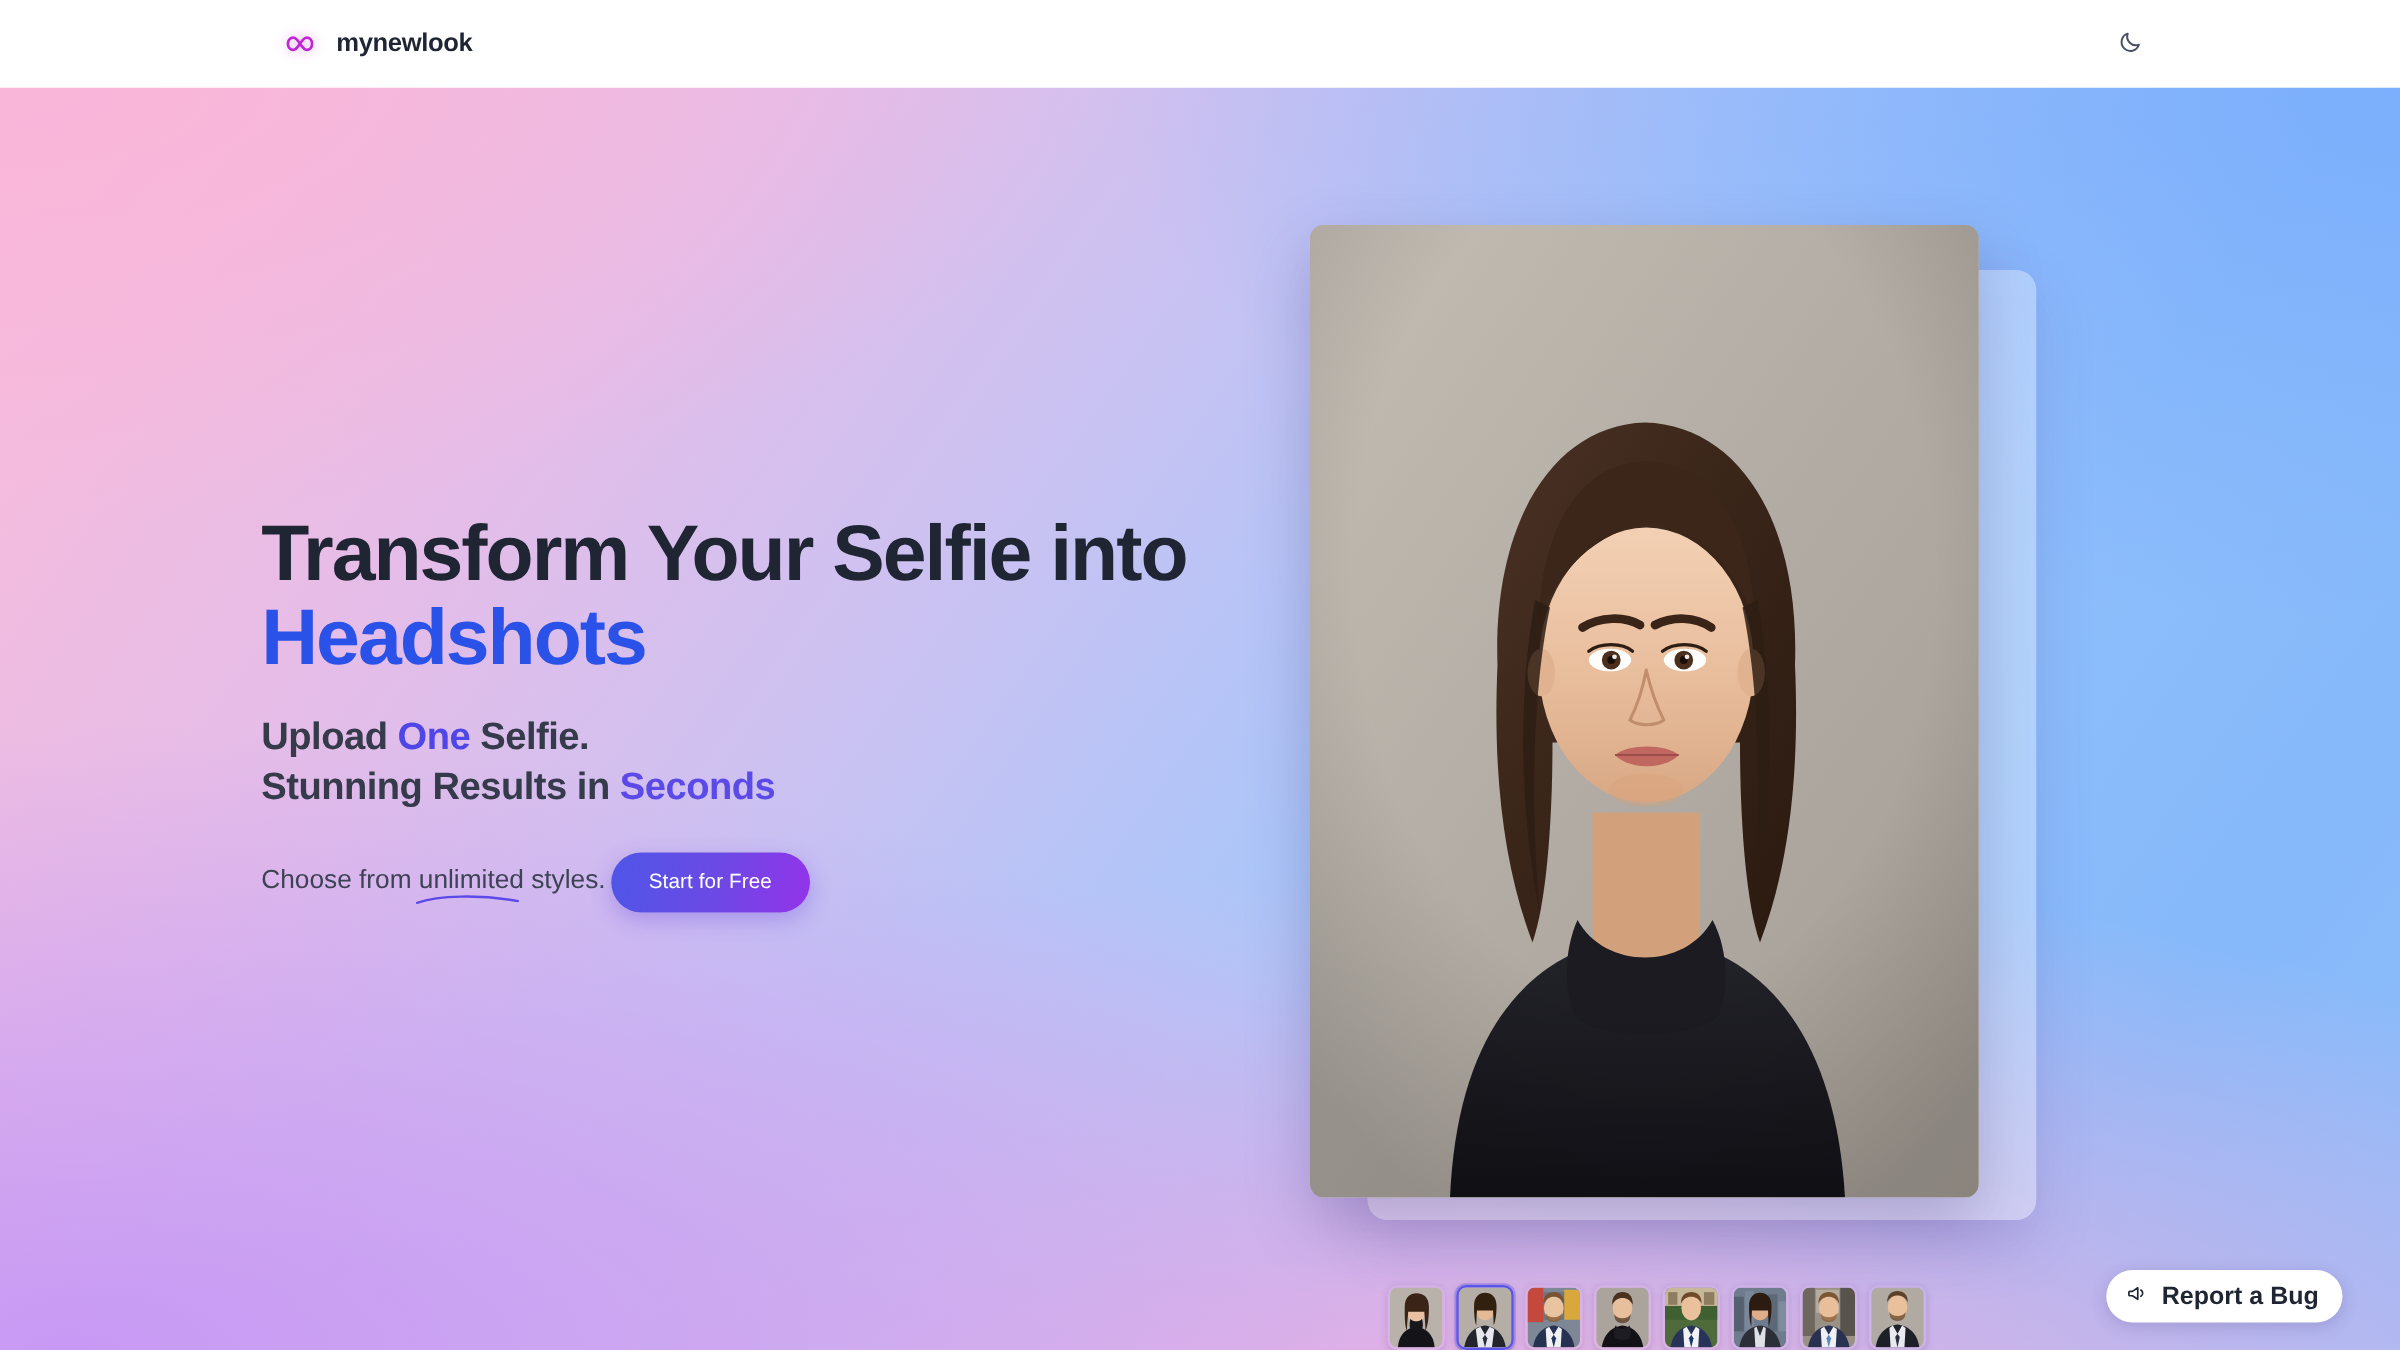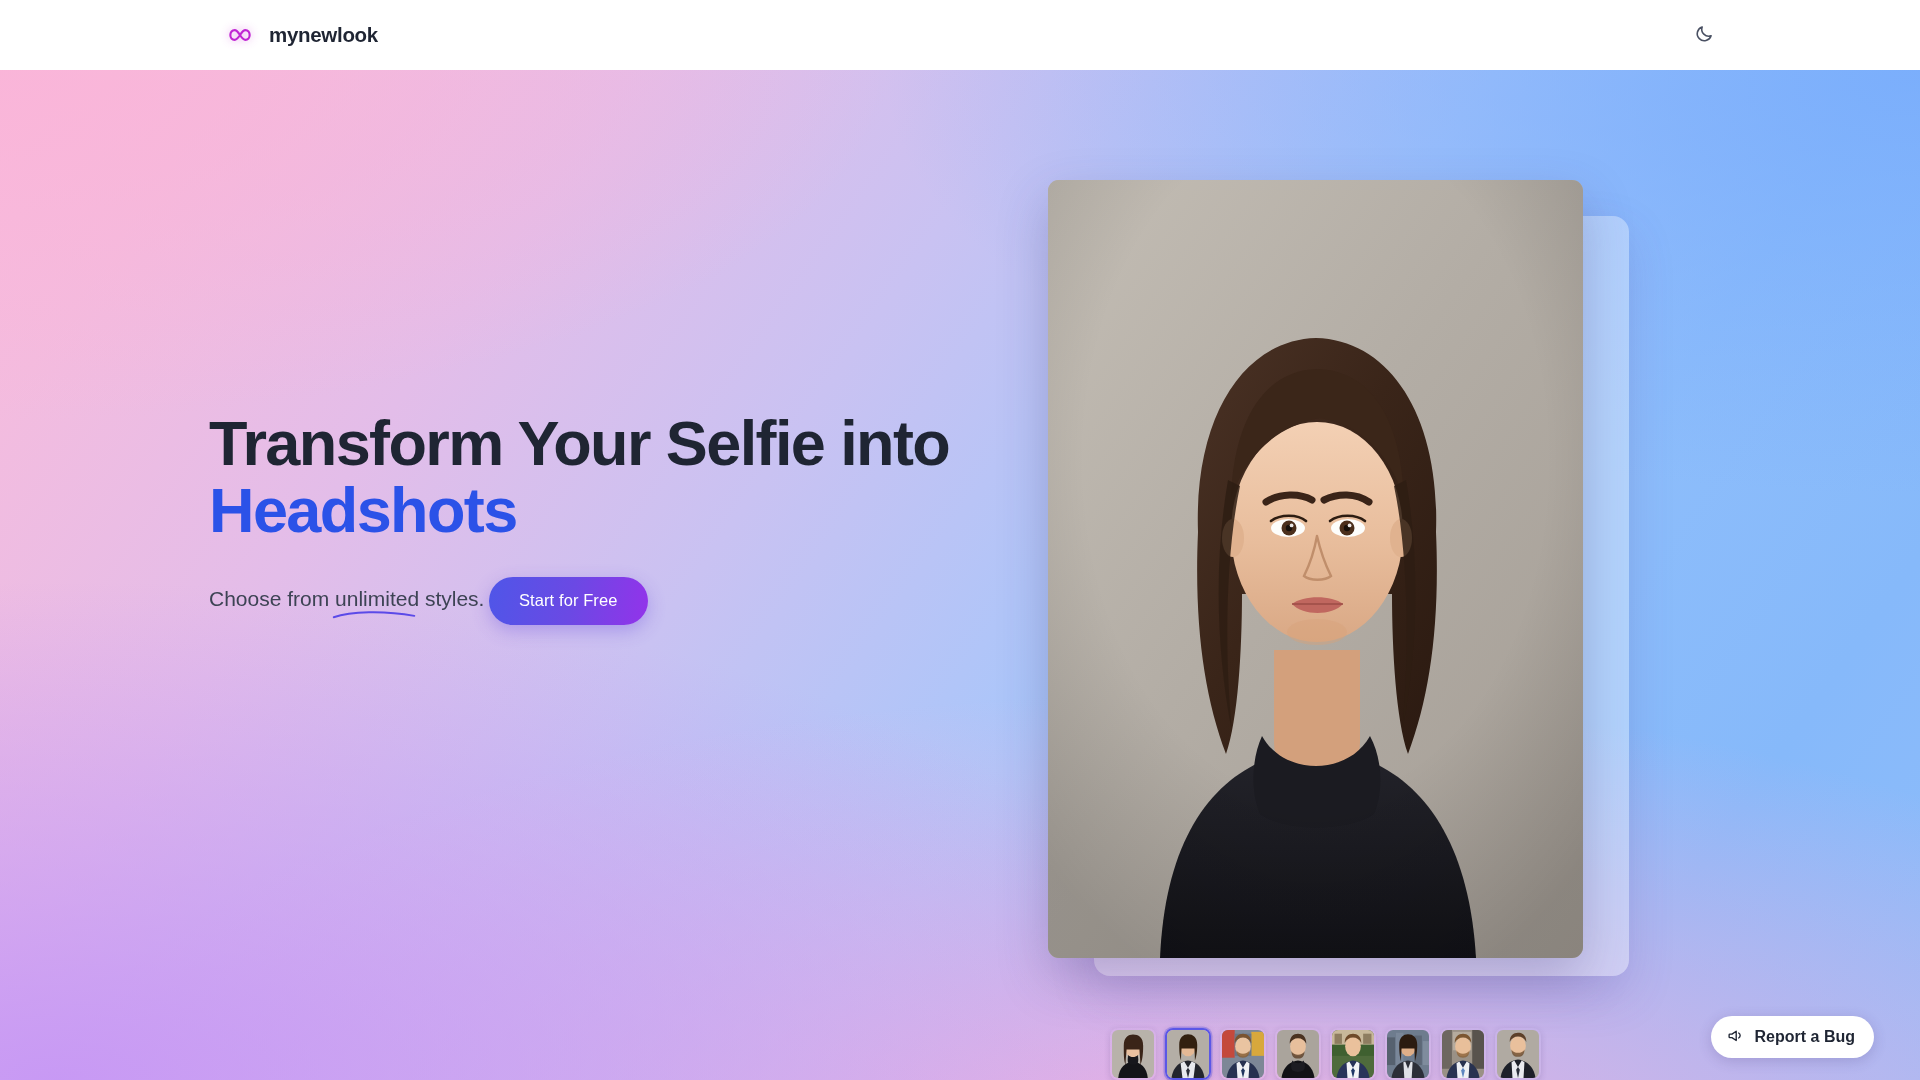--- a/index.html
+++ b/index.html
@@ -177,21 +177,21 @@
 
   
   .report-bug{
     position:absolute;
     right:46px; bottom:22px;
     height:42px; padding:0 19px 0 16px;
     display:inline-flex; align-items:center; gap:11px;
     background:#ffffff;
     border:none; border-radius:999px;
     box-shadow:0 3px 14px rgba(60,45,110,.20);
-    font-size:16px; font-weight:bold; color:#1f2533;
+    font-size:20px; font-weight:bold; color:#1f2533;
     cursor:pointer;
     z-index:50;
   }
 </style>
 </head>
 <body>
 
 <header class="header">
   <div class="brand">
     <span class="logo-mark">
@@ -217,20 +217,24 @@
 
 <section class="hero">
  <div class="hero-inner">
 
   <div class="copy">
     <h1 class="headline">
       <span>Transform Your Selfie into</span><br>
       <span class="accent-blue">Headshots</span>
     </h1>
 
+    <h2 class="subhead">
+      <span>Upload </span><span class="accent-indigo">One</span><span> Selfie.</span><br>
+      <span>Stunning Results in </span><span class="accent-indigo2">Seconds</span>
+    </h2>
 
     <p class="tagline">
       <span>Choose from </span><span class="underline-word"><span>unlimited</span><svg class="squiggle" viewBox="0 0 100 12" preserveAspectRatio="none">
             <path d="M2 9 C 22 2.5, 62 1.5, 98 7.5" fill="none" stroke="#5b4ae8" stroke-width="2.1" stroke-linecap="round"></path>
           </svg></span><span> styles.</span>
     </p>
 
     <button class="cta">Start for Free</button>
   </div>
 

